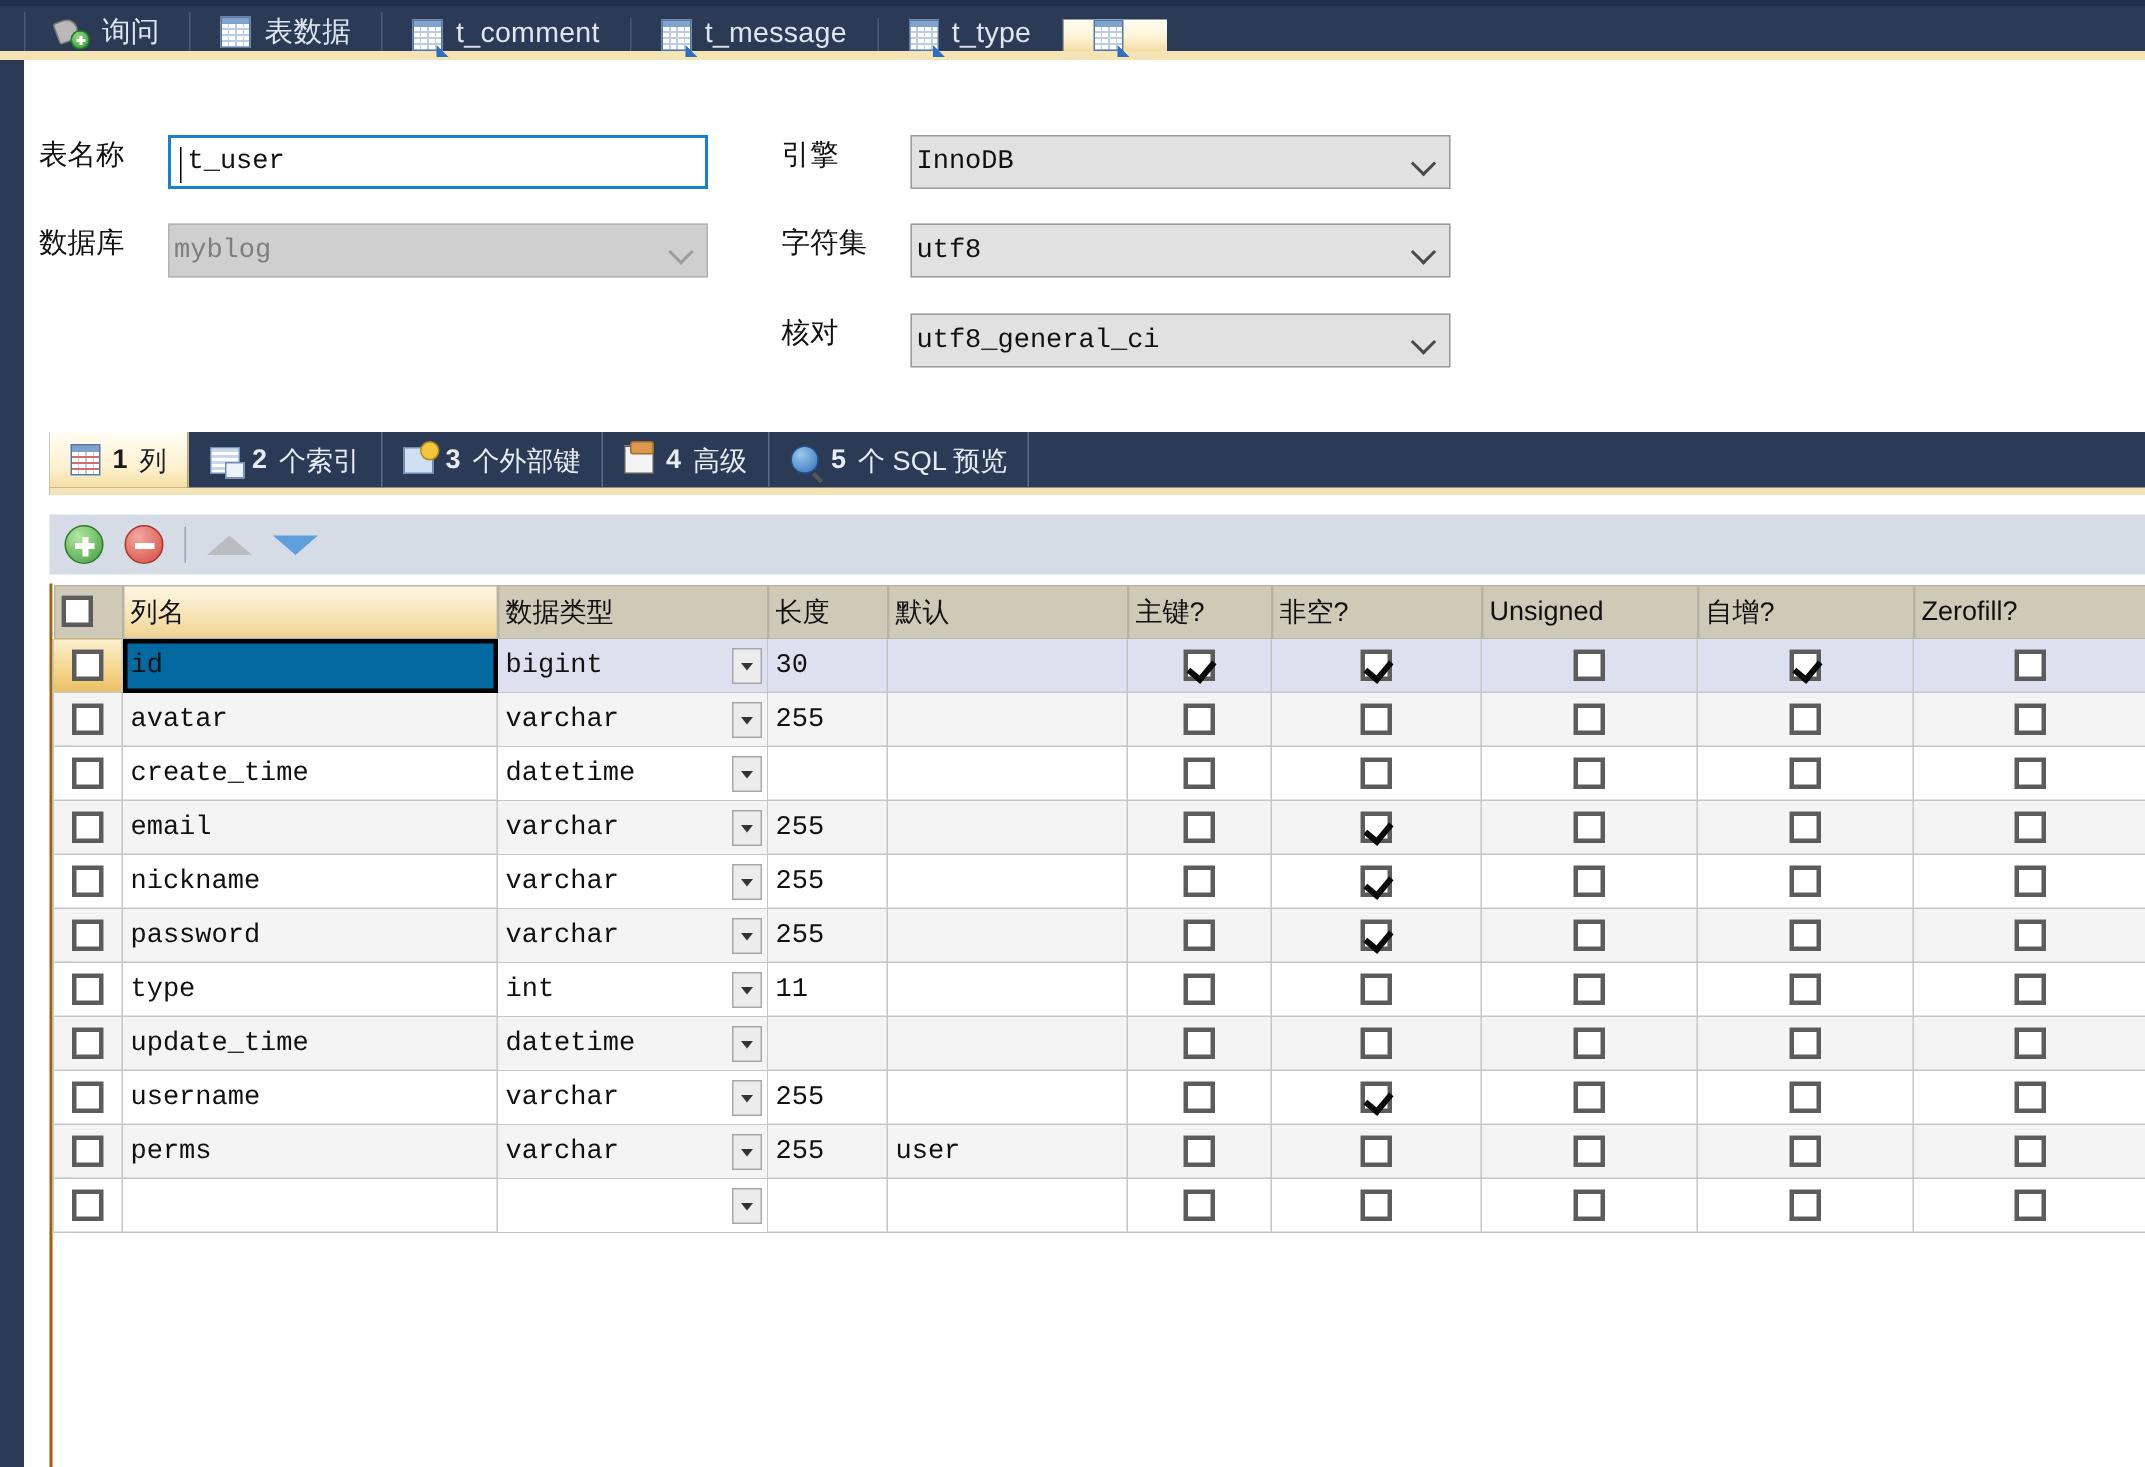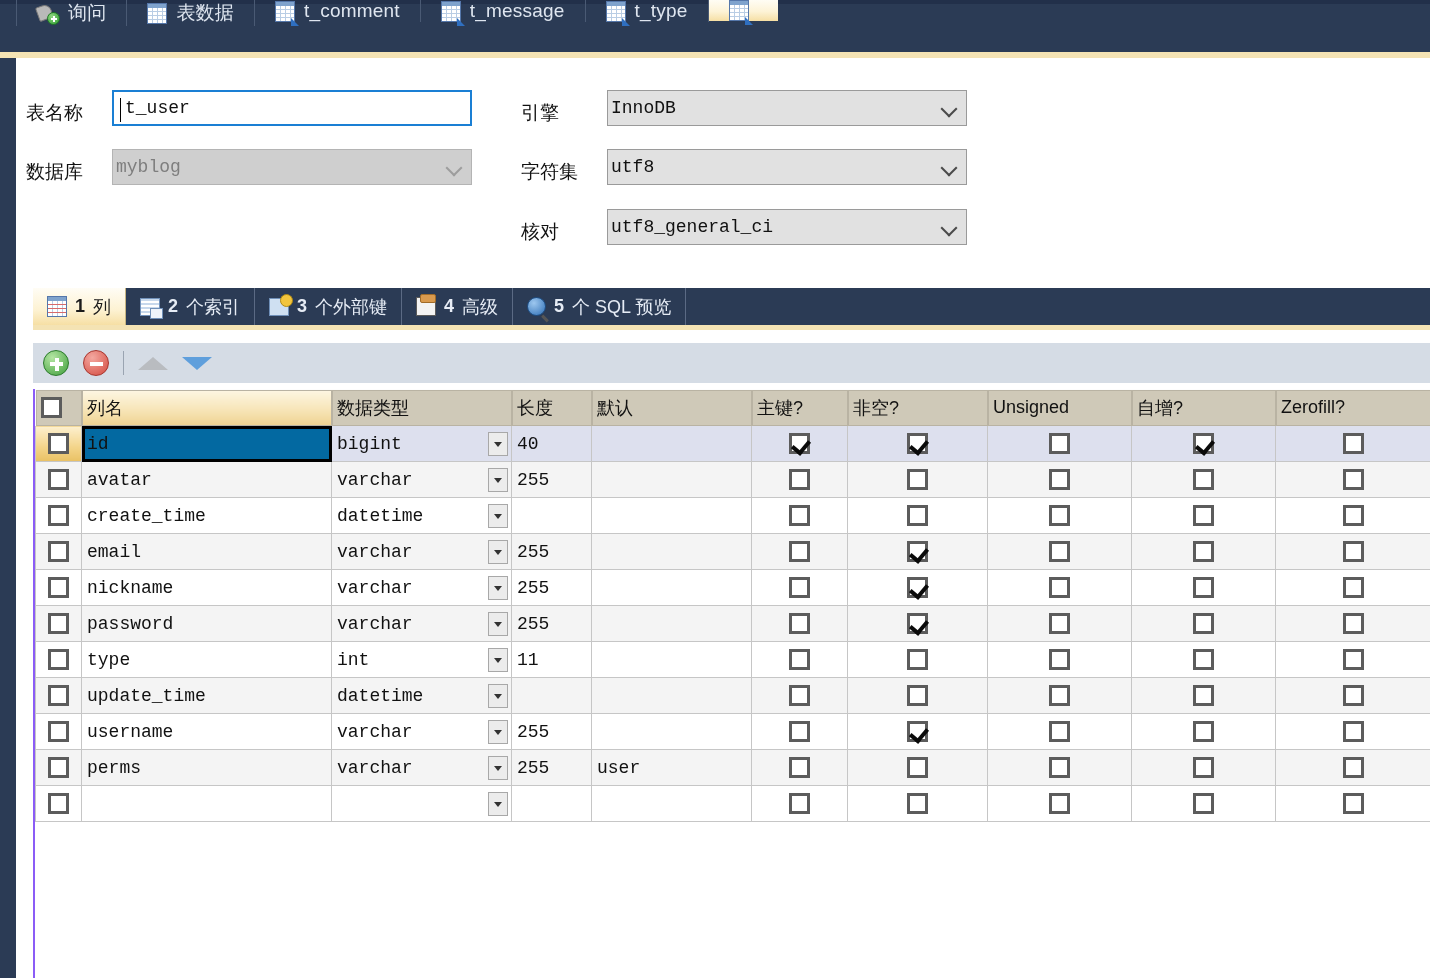--- a/index.html
+++ b/index.html
@@ -13,23 +13,23 @@
   #app { position: relative; width: 1430px; height: 978px; background: #ffffff; }
 
   
   .left-rail {
     position: absolute; left: 0; top: 0; width: 16px; height: 978px;
     background: #2b3b55;
   }
 
   
   .tabstrip {
-    position: absolute; left: 0; top: 0; width: 1430px; height: 58px;
+    position: absolute; left: 0; top: 0; width: 1430px; height: 40px;
     background: #2b3b55;
-    display: flex; align-items: flex-start;
+    display: flex; align-items: flex-end;
     border-bottom: 6px solid #f4e3b4;
   }
   .tabstrip::before{
     content:""; position:absolute; left:0; top:0; width:1430px; height:4px;
     background:#22304a;
   }
   .tab {
     position: relative;
     display: flex; align-items: center; gap: 9px;
     padding: 0 20px;
@@ -90,21 +90,21 @@
     content:""; position:absolute; background:#fff;
   }
   .ico-query .q-plus::before{ left:2.5px; top:5px; width:6px; height:2px; }
   .ico-query .q-plus::after{ left:4.5px; top:3px; width:2px; height:6px; }
 
   
   .form {
     position: absolute; left: 16px; top: 64px; width: 1414px; height: 210px;
     background: #ffffff;
   }
-  .field-row { position: absolute; display: flex; align-items: flex-end; }
+  .field-row { position: absolute; display: flex; align-items: flex-start; }
   .field-label {
     font-size: 19px; color: #111; width: 86px; flex: 0 0 auto;
   }
   .txtbox {
     width: 360px; height: 36px;
     border: 2px solid #1a7fd4;
     background: #ffffff;
     font-family: "Liberation Mono", monospace;
     font-size: 18px; color: #111;
     padding: 0 7px;
@@ -194,21 +194,21 @@
   .tri { width: 0; height: 0; cursor: pointer; }
   .tri-up { border-left: 15px solid transparent; border-right: 15px solid transparent;
             border-bottom: 13px solid #b9bcc0; }
   .tri-down { border-left: 15px solid transparent; border-right: 15px solid transparent;
               border-top: 13px solid #5f9fdc; }
 
   
   .grid-wrap {
     position: absolute; left: 33px; top: 389px; width: 1397px; height: 589px;
     background: #ffffff;
-    border-left: 2px solid #8b5cf6;
+    border-left: 2px solid #a16207;
     overflow: hidden;
   }
   table.grid { border-collapse: collapse; width: 1395px; table-layout: fixed; }
   table.grid th, table.grid td {
     border: 1px solid #c6c6c6;
     height: 36px; padding: 0 5px;
     font-family: "Liberation Mono", monospace;
     font-size: 18px; color: #111;
     vertical-align: middle;
     overflow: hidden; white-space: nowrap;
@@ -416,21 +416,21 @@
             <th>Unsigned</th>
             <th>自增?</th>
             <th>Zerofill?</th>
           </tr>
         </thead>
       <tbody id="grid-body">
           <tr class="selected row-odd">
             <td class="chk-col"><span class="cb"></span></td>
             <td class="cell-name active-cell">id</td>
             <td class="cell-type"><span>bigint</span><span class="type-drop"></span></td>
-            <td>40</td>
+            <td>30</td>
             <td></td>
             <td class="ctr"><span class="cb checked"></span></td>
             <td class="ctr"><span class="cb checked"></span></td>
             <td class="ctr"><span class="cb"></span></td>
             <td class="ctr"><span class="cb checked"></span></td>
             <td class="ctr"><span class="cb"></span></td>
           </tr>
           <tr class="row-even">
             <td class="chk-col"><span class="cb"></span></td>
             <td class="cell-name">avatar</td>

